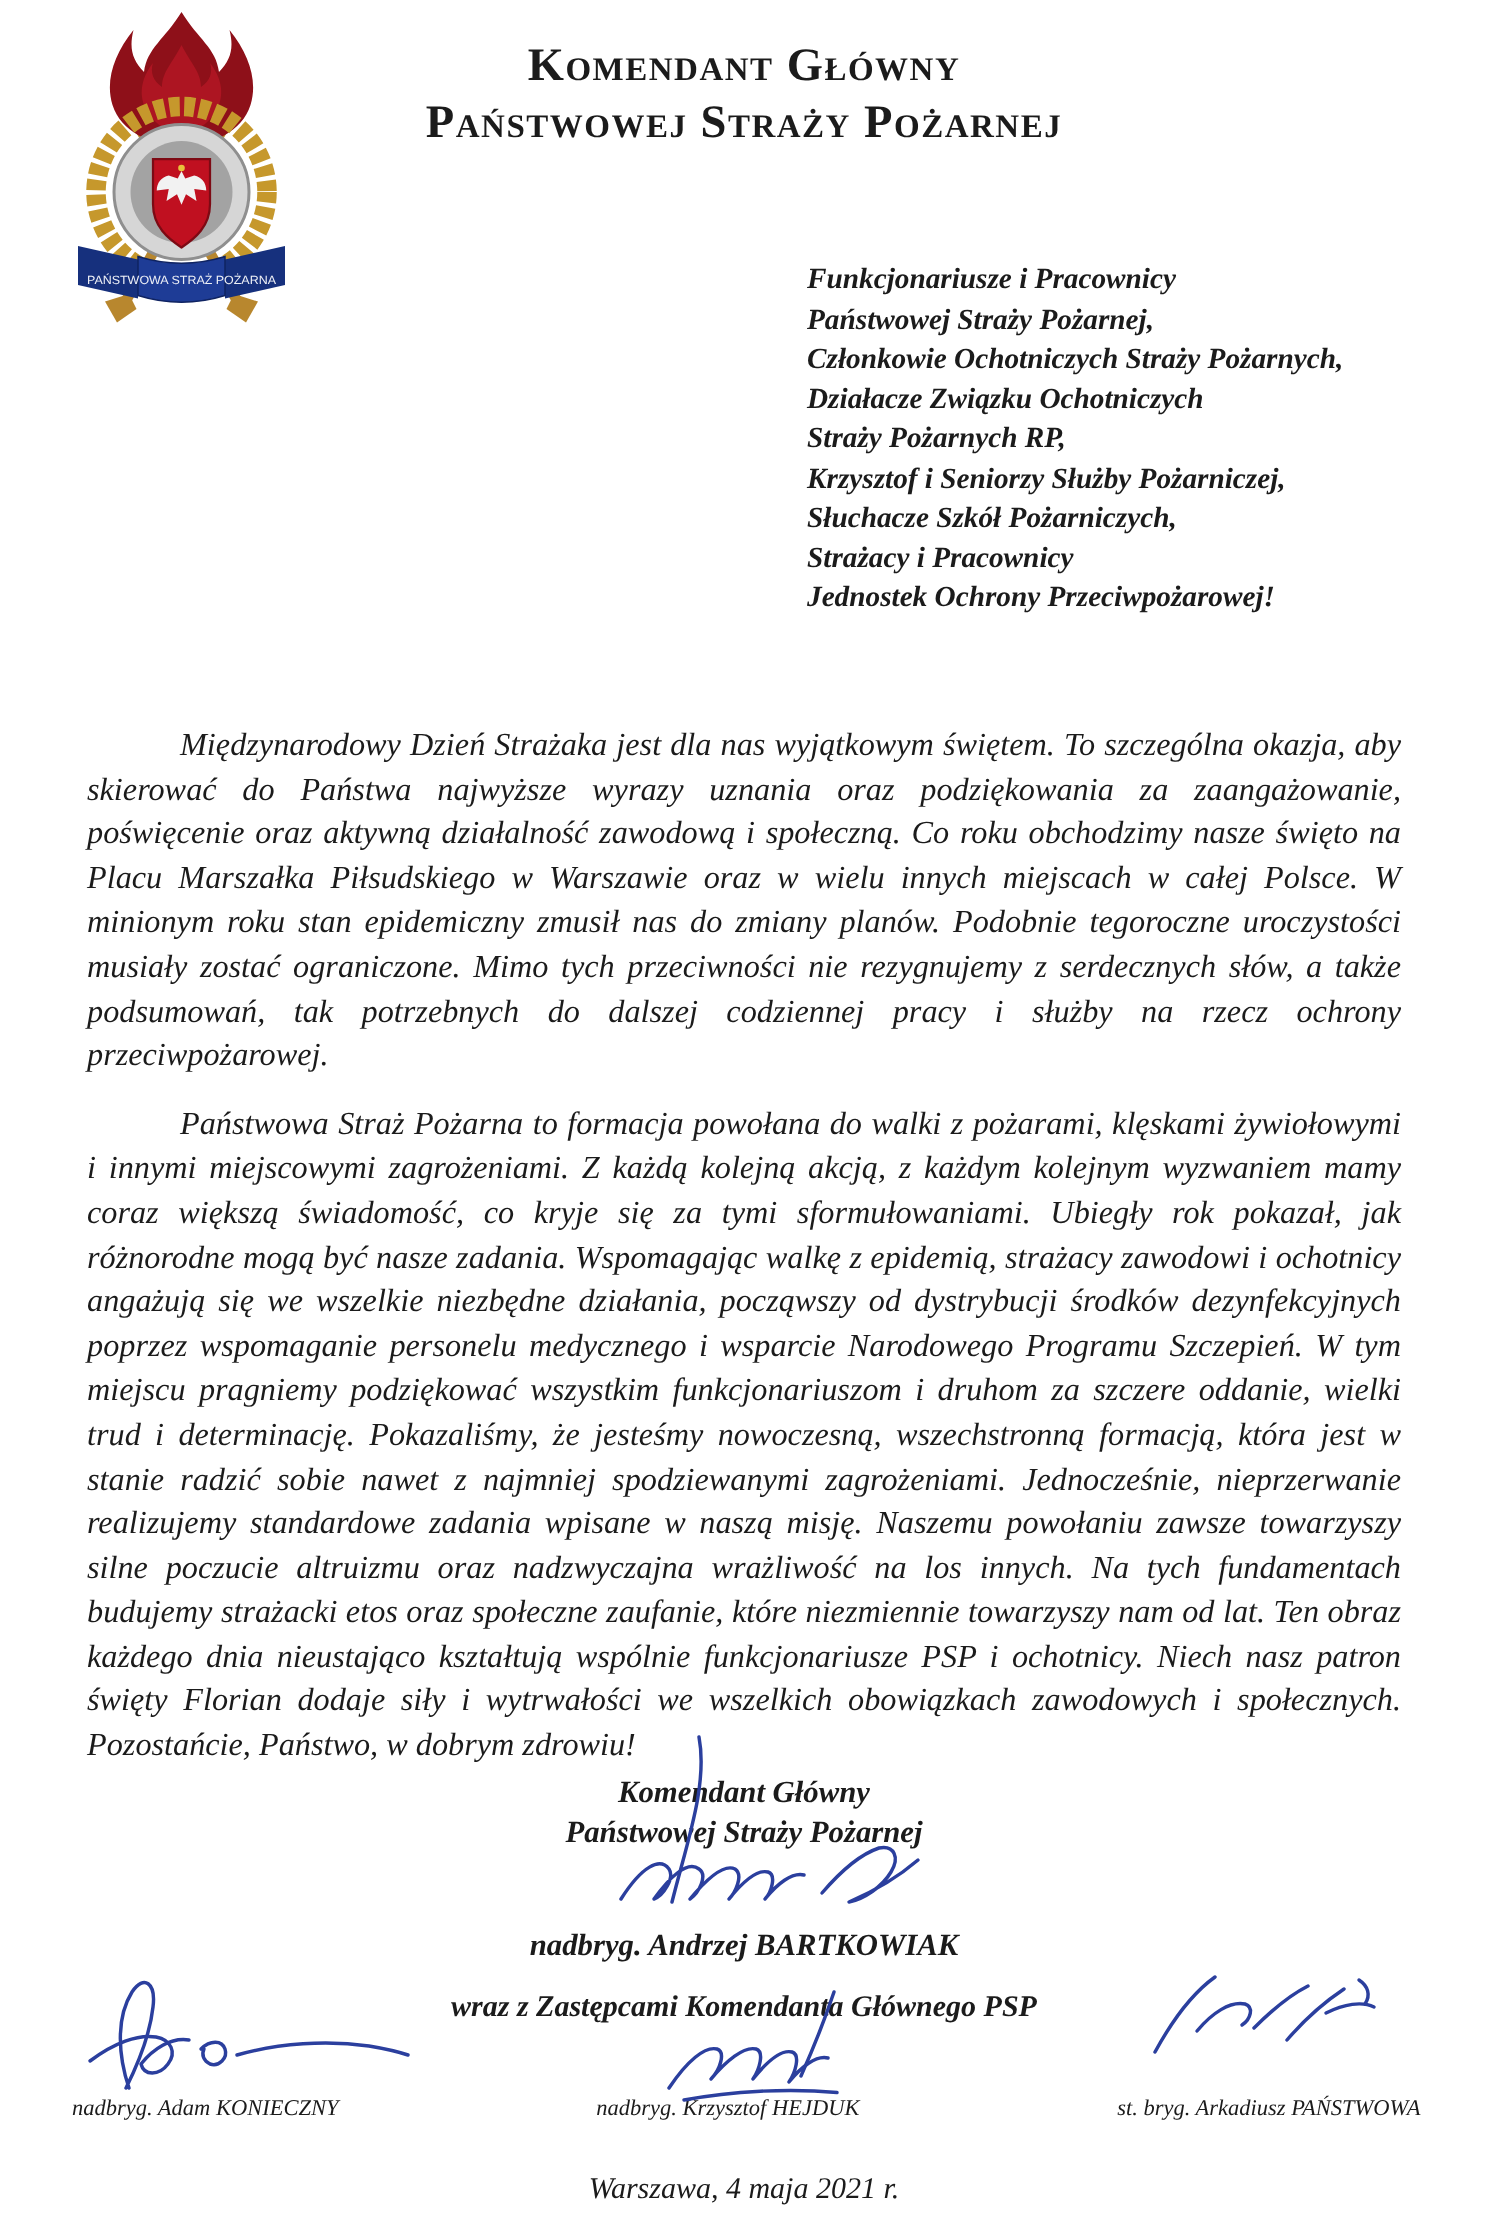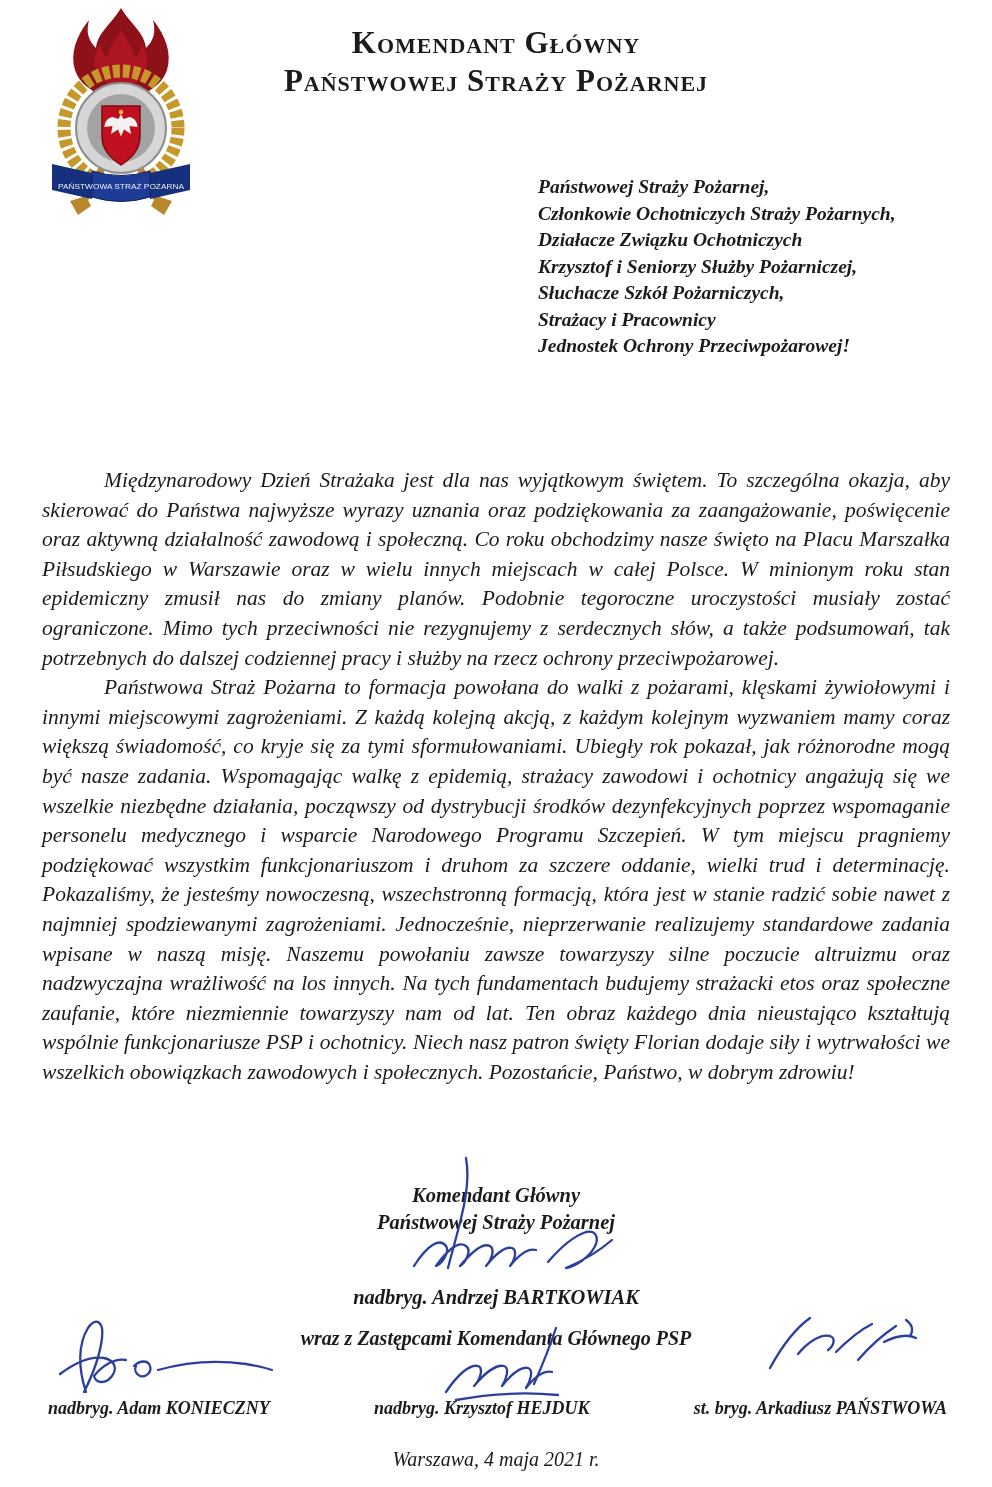--- a/index.html
+++ b/index.html
@@ -52,21 +52,21 @@
   .body-text {
     position: absolute;
     left: 42px;
     width: 908px;
     top: 466px;
     font-size: 21.5px;
     line-height: 29.6px;
     font-style: italic;
     text-align: justify;
   }
-  .body-text p { margin: 0; text-indent: 62px; }
+  .body-text p { margin: 16px; text-indent: 62px; }
 
   
   .signoff {
     position: absolute;
     top: 1182px;
     left: 0;
     width: 100%;
     text-align: center;
     font-weight: bold;
     font-style: italic;
@@ -88,23 +88,23 @@
 
   .deputies-row {
     position: absolute;
     top: 1398px;
     left: 0;
     width: 100%;
     box-sizing: border-box;
     padding: 0 45px 0 48px;
     display: flex;
     justify-content: space-between;
-    font-weight: bold;
-    font-style: italic;
-    font-size: 18px;
+    font-weight: normal;
+    font-style: italic;
+    font-size: 15px;
   }
 
   .footer-date {
     position: absolute;
     top: 1448px;
     left: 0;
     width: 100%;
     text-align: center;
     font-style: italic;
     font-size: 20px;
@@ -156,23 +156,25 @@
       <text x="85" y="183" text-anchor="middle" font-size="8" fill="#eef0f6" font-family="Liberation Sans, sans-serif" textLength="126" lengthAdjust="spacingAndGlyphs">PAŃSTWOWA STRAŻ POŻARNA</text>
     </g>
   </svg>
 
   <div class="letterhead">
     <div>Komendant Główny</div>
     <div>Państwowej Straży Pożarnej</div>
   </div>
 
   <div class="addressees">
+    <div>Funkcjonariusze i Pracownicy</div>
     <div>Państwowej Straży Pożarnej,</div>
     <div>Członkowie Ochotniczych Straży Pożarnych,</div>
     <div>Działacze Związku Ochotniczych</div>
+    <div>Straży Pożarnych RP,</div>
     <div>Krzysztof i Seniorzy Służby Pożarniczej,</div>
     <div>Słuchacze Szkół Pożarniczych,</div>
     <div>Strażacy i Pracownicy</div>
     <div>Jednostek Ochrony Przeciwpożarowej!</div>
   </div>
 
   <div class="body-text">
     <p>Międzynarodowy Dzień Strażaka jest dla nas wyjątkowym świętem. To szczególna okazja, aby skierować do Państwa najwyższe wyrazy uznania oraz podziękowania za zaangażowanie, poświęcenie oraz aktywną działalność zawodową i społeczną. Co roku obchodzimy nasze święto na Placu Marszałka Piłsudskiego w Warszawie oraz w wielu innych miejscach w całej Polsce. W minionym roku stan epidemiczny zmusił nas do zmiany planów. Podobnie tegoroczne uroczystości musiały zostać ograniczone. Mimo tych przeciwności nie rezygnujemy z serdecznych słów, a także podsumowań, tak potrzebnych do dalszej codziennej pracy i służby na rzecz ochrony przeciwpożarowej.</p>
     <p>Państwowa Straż Pożarna to formacja powołana do walki z pożarami, klęskami żywiołowymi i innymi miejscowymi zagrożeniami. Z każdą kolejną akcją, z każdym kolejnym wyzwaniem mamy coraz większą świadomość, co kryje się za tymi sformułowaniami. Ubiegły rok pokazał, jak różnorodne mogą być nasze zadania. Wspomagając walkę z epidemią, strażacy zawodowi i ochotnicy angażują się we wszelkie niezbędne działania, począwszy od dystrybucji środków dezynfekcyjnych poprzez wspomaganie personelu medycznego i wsparcie Narodowego Programu Szczepień. W tym miejscu pragniemy podziękować wszystkim funkcjonariuszom i druhom za szczere oddanie, wielki trud i determinację. Pokazaliśmy, że jesteśmy nowoczesną, wszechstronną formacją, która jest w stanie radzić sobie nawet z najmniej spodziewanymi zagrożeniami. Jednocześnie, nieprzerwanie realizujemy standardowe zadania wpisane w naszą misję. Naszemu powołaniu zawsze towarzyszy silne poczucie altruizmu oraz nadzwyczajna wrażliwość na los innych. Na tych fundamentach budujemy strażacki etos oraz społeczne zaufanie, które niezmiennie towarzyszy nam od lat. Ten obraz każdego dnia nieustająco kształtują wspólnie funkcjonariusze PSP i ochotnicy. Niech nasz patron święty Florian dodaje siły i wytrwałości we wszelkich obowiązkach zawodowych i społecznych. Pozostańcie, Państwo, w dobrym zdrowiu!</p>
   </div>

